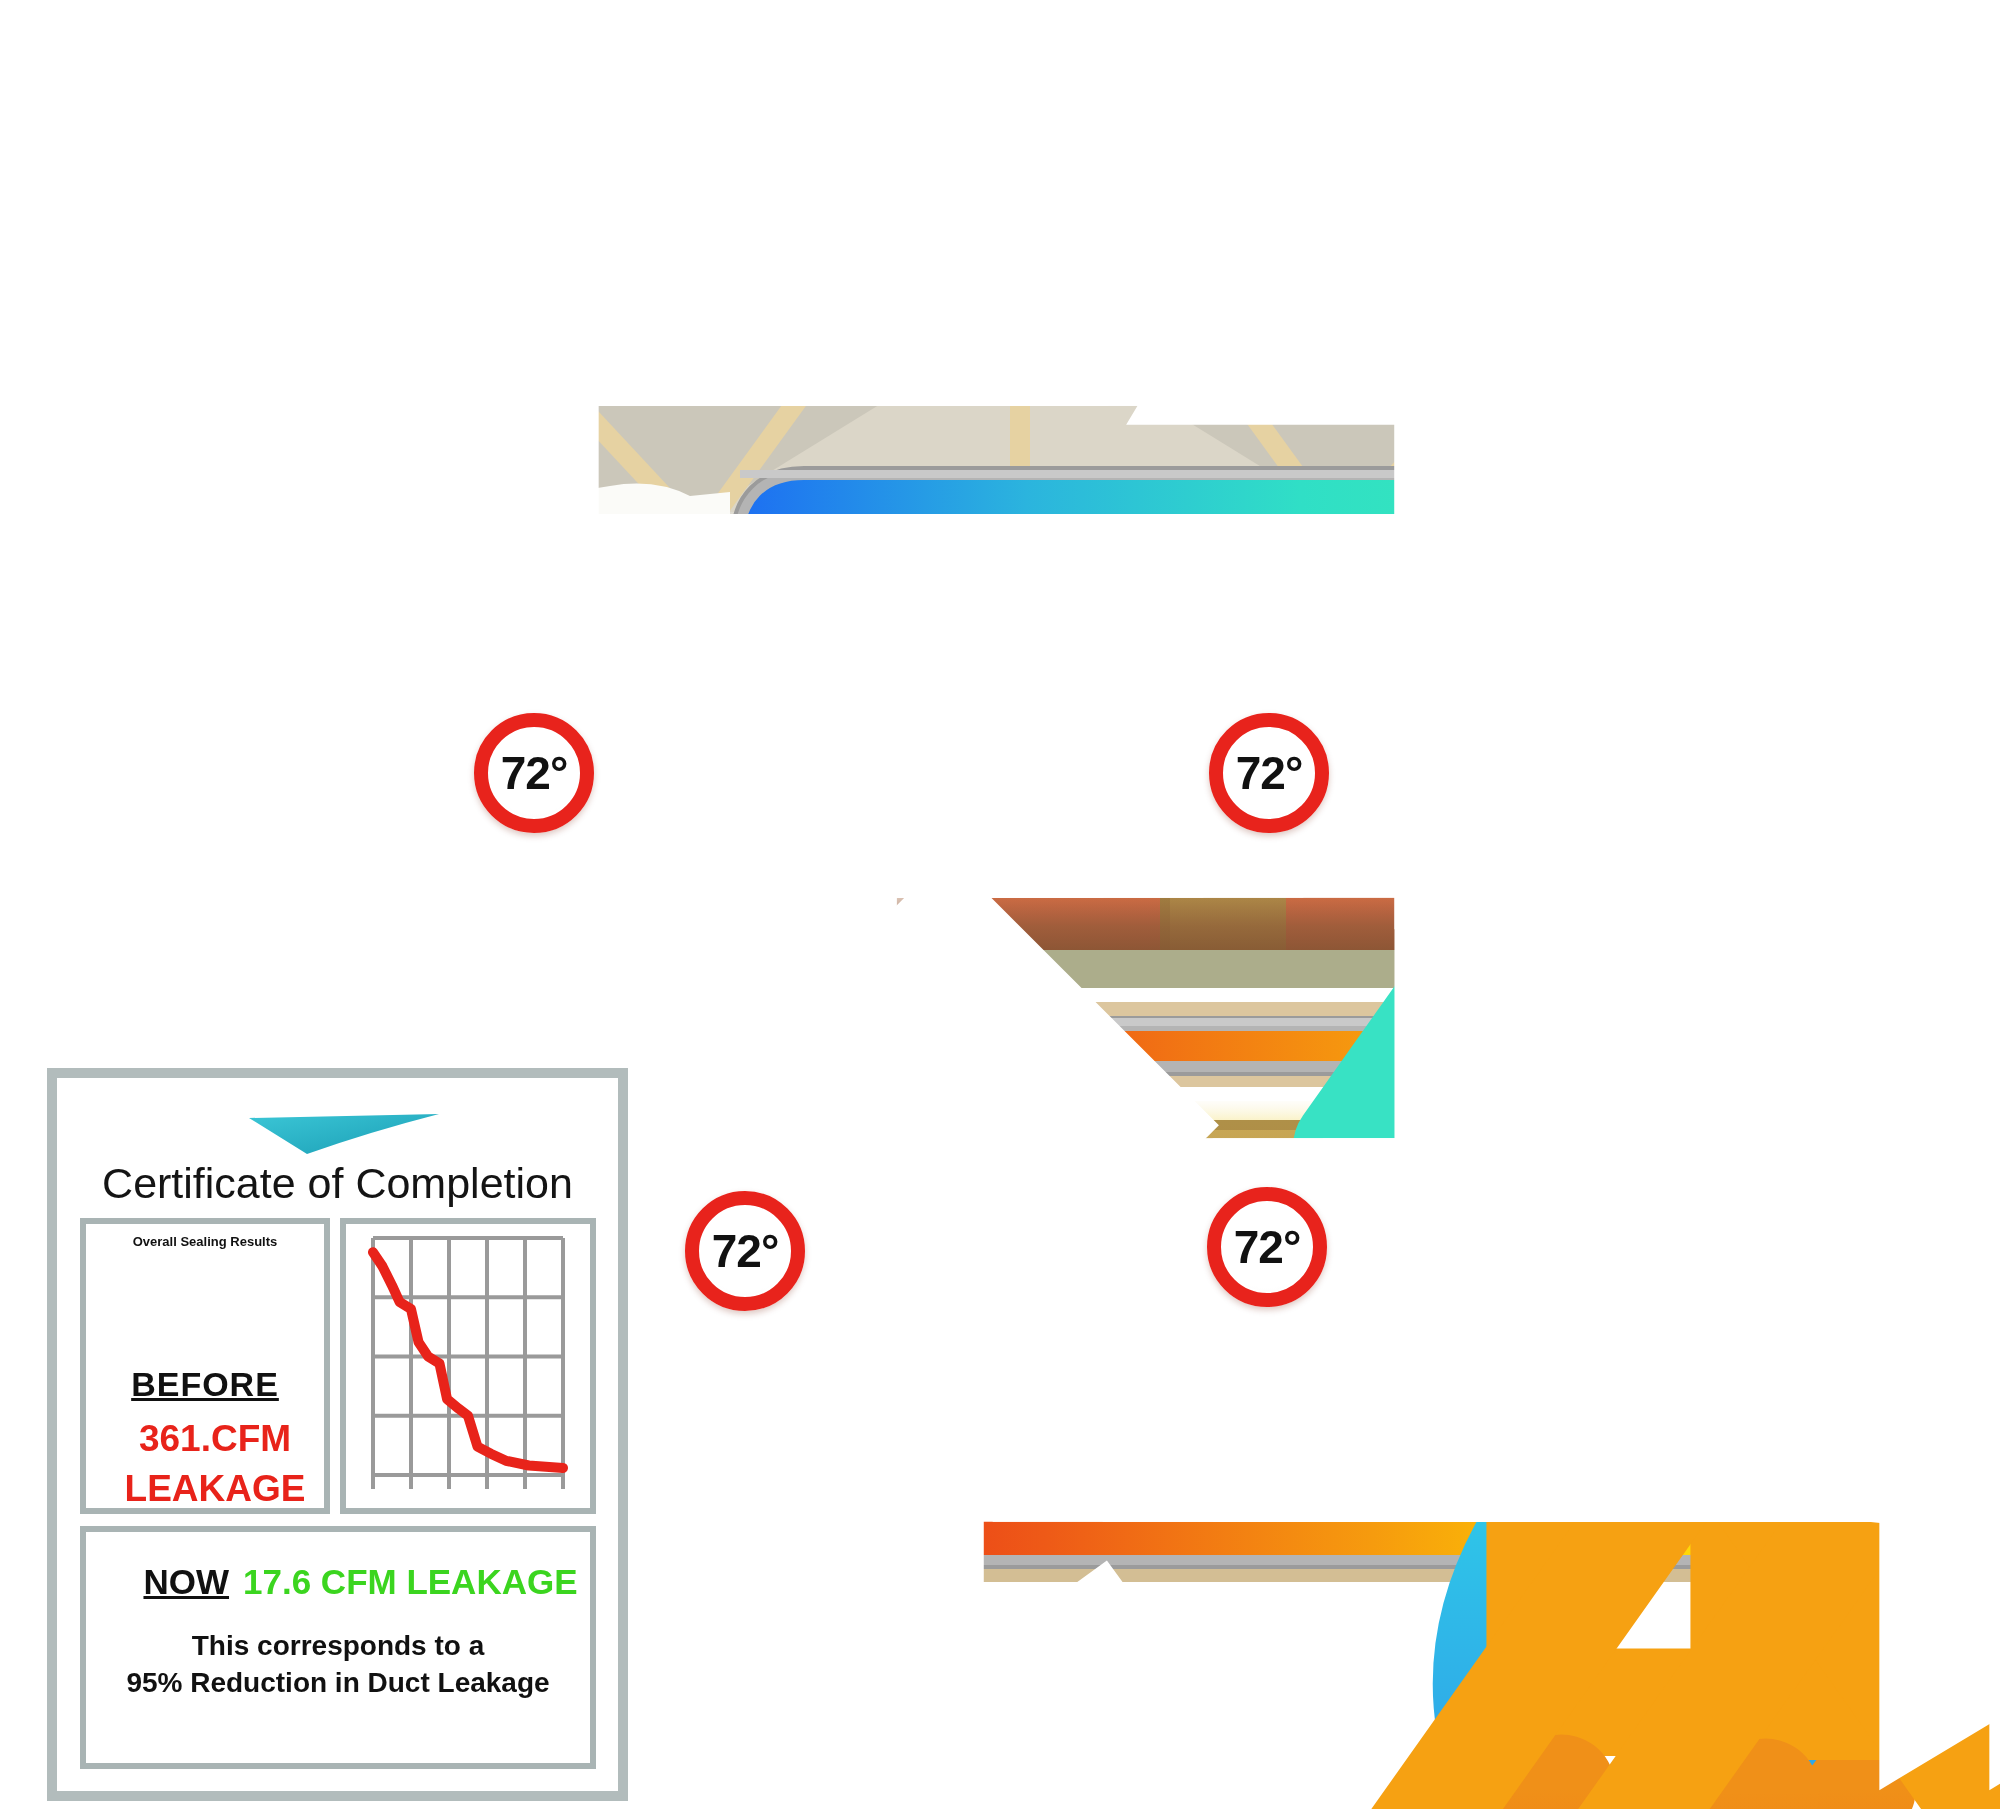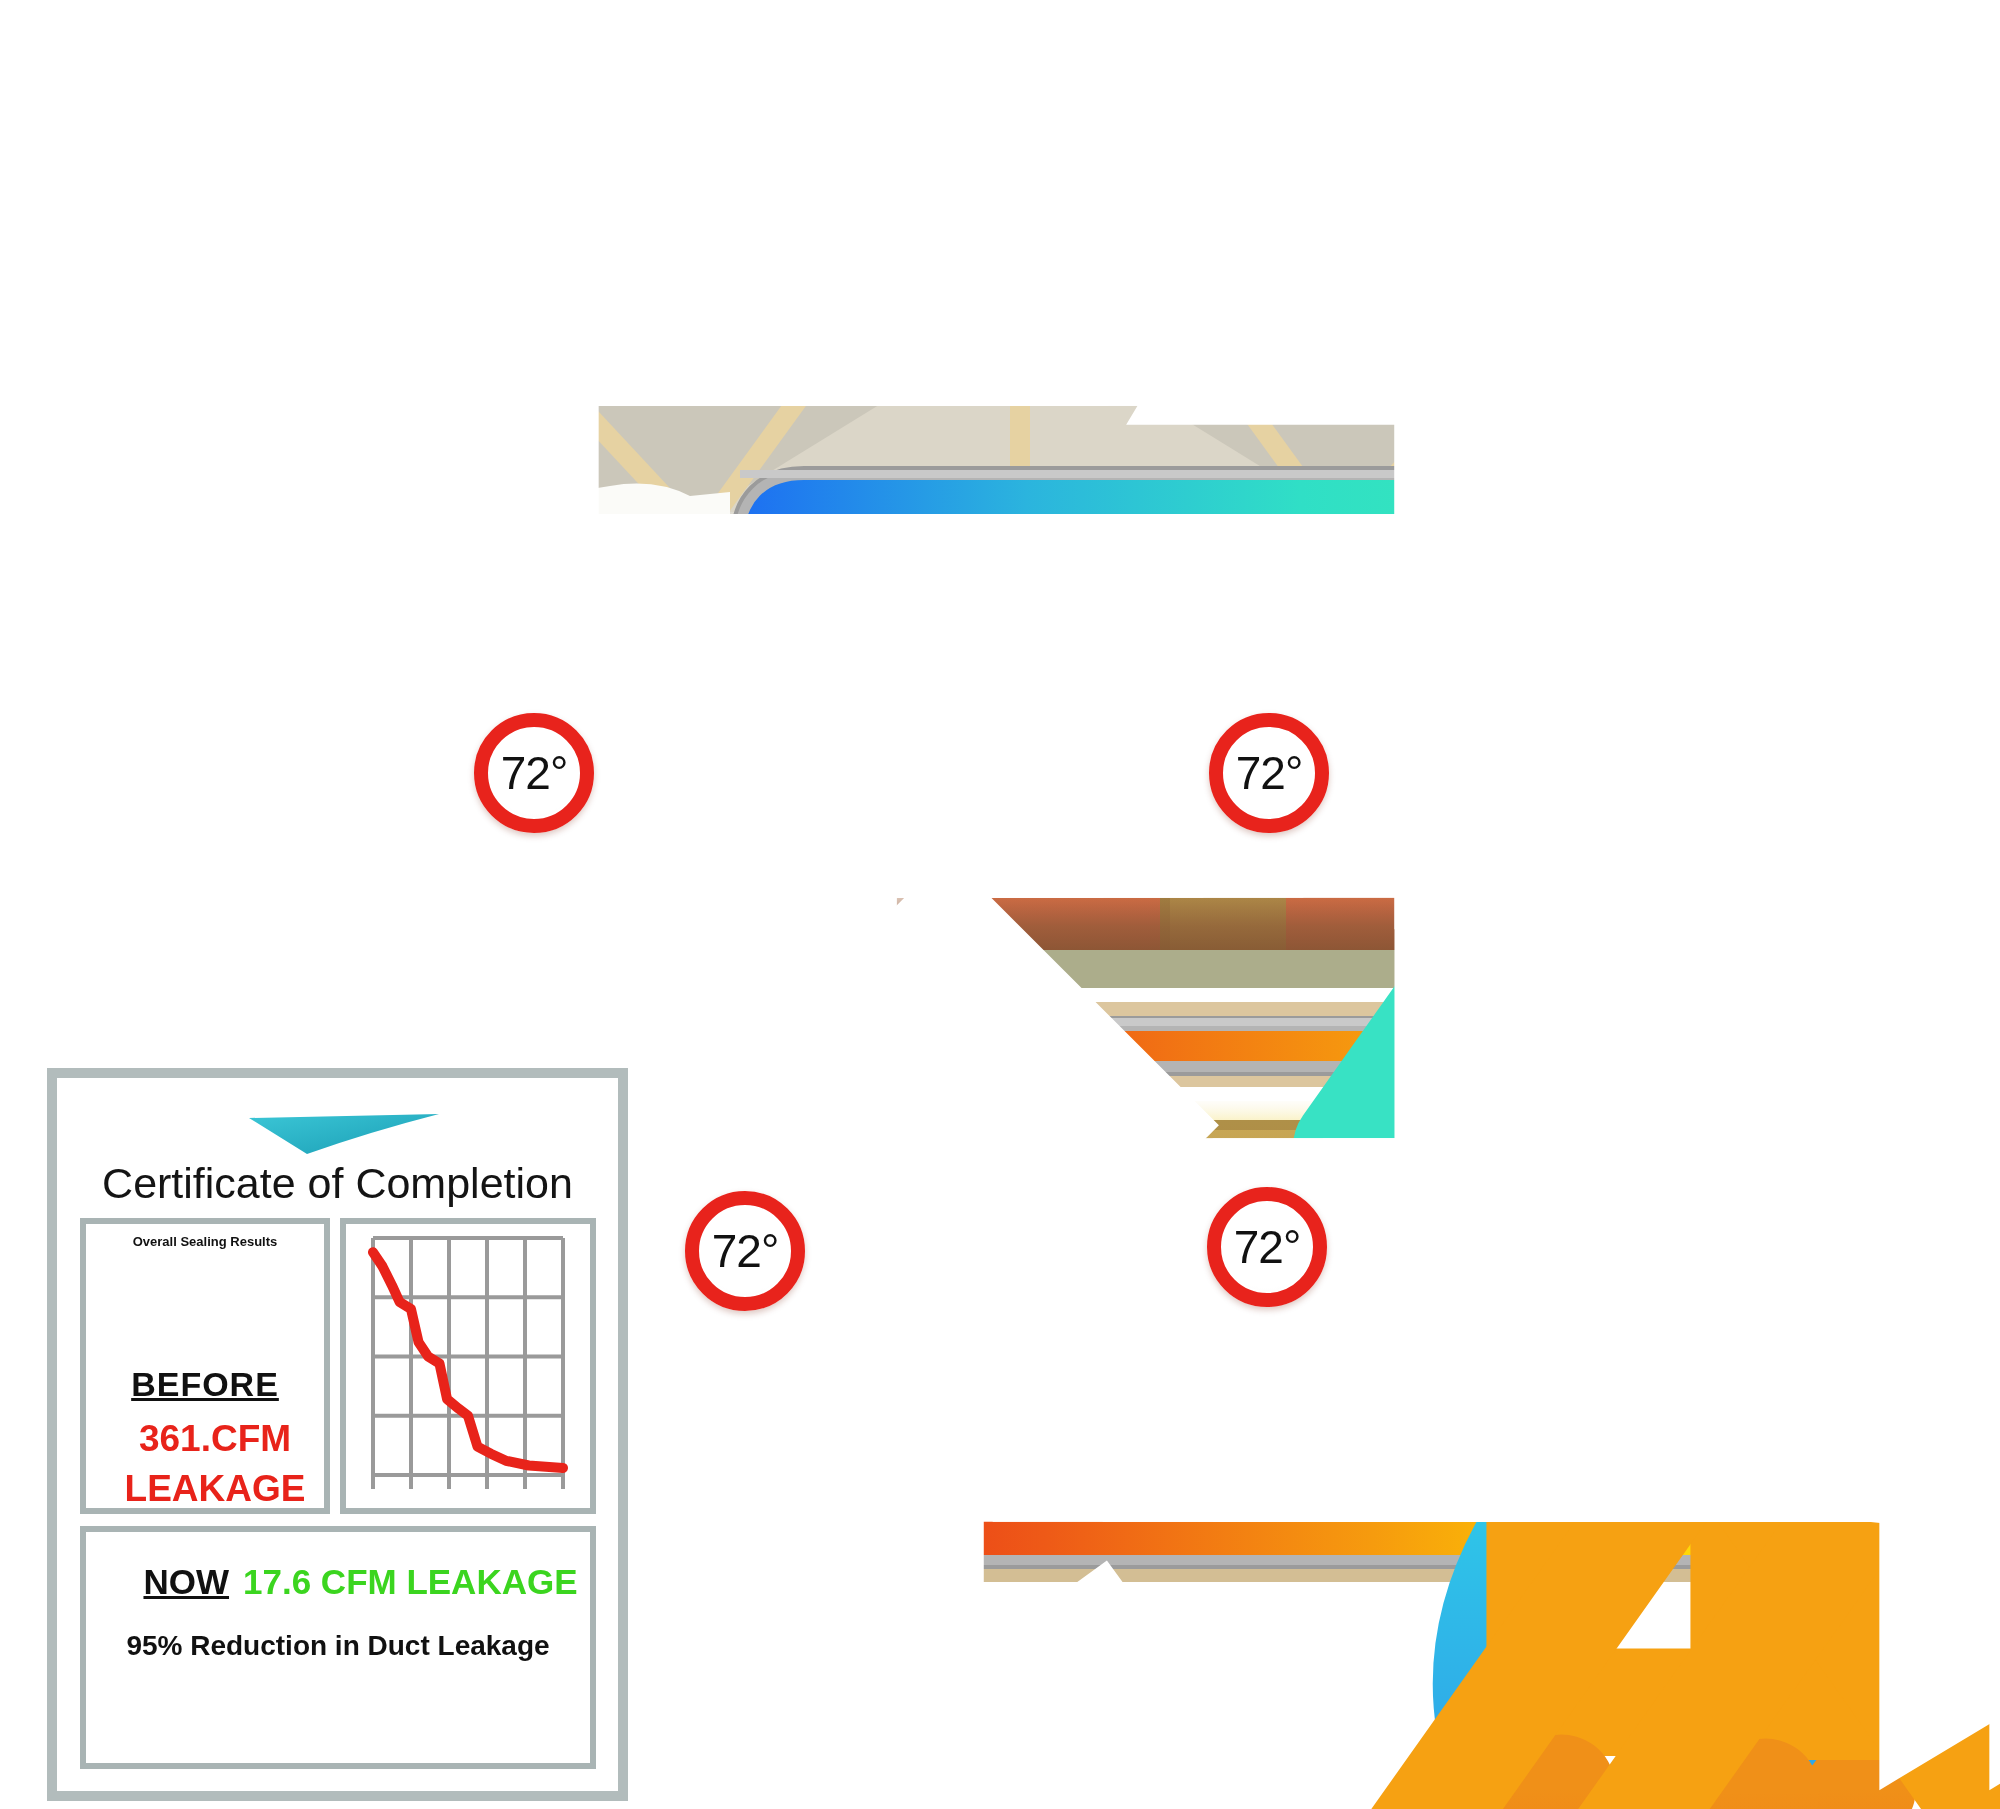--- a/index.html
+++ b/index.html
@@ -5,21 +5,21 @@
   html,body{margin:0;padding:0;background:#fff;}
   .stage{position:relative;width:2000px;height:1809px;background:#fff;overflow:hidden;
          font-family:"Liberation Sans",sans-serif;}
   svg.scene{position:absolute;left:0;top:0;}
 
   
   .badge{position:absolute;width:92px;height:92px;border:14px solid #E8231C;border-radius:50%;
          background:radial-gradient(circle at 50% 42%,#ffffff 68%,#f3f3f3 100%);
          display:flex;align-items:center;justify-content:center;
          box-shadow:0 3px 6px rgba(120,30,10,.25), inset 0 0 0 2px #fff;}
-  .badge span{font-size:46px;font-weight:normal;color:#111;letter-spacing:-1px;}
+  .badge span{font-size:46px;font-weight:bold;color:#111;letter-spacing:-1px;}
 
   
   .cert{position:absolute;left:47px;top:1068px;width:581px;height:733px;background:#fff;
         border:10px solid #B2BCBC;box-sizing:border-box;}
   .cert .logo-row{position:absolute;left:0;top:2px;width:100%;text-align:center;
         font-style:italic;font-size:32px;letter-spacing:1px;white-space:nowrap;}
   .cert .logo-aero{color:#2b2b2b;font-weight:500;}
   .cert .logo-seal{color:#27B7C8;font-weight:bold;}
   .cert .logo-mark{color:#27B7C8;font-size:14px;font-weight:bold;}
   .cert .swoosh{position:absolute;left:192px;top:36px;}
@@ -402,18 +402,19 @@
           </g>
           <polyline points="27.0,28.2 36.5,42.4 46.0,61.4 53.6,78.0 65.0,85.1 72.6,118.3 82.1,132.5 93.5,139.6 101.1,175.2 112.5,184.6 122.0,191.8 131.5,222.6 144.8,229.7 160.0,236.8 182.8,241.5 217.0,243.9" fill="none" stroke="#E8231A" stroke-width="10" stroke-linejoin="round" stroke-linecap="round"></polyline>
         </svg>
   </div>
 
   <div class="box box-now">
     <div class="now-line1">
       <span class="now-label">NOW</span><span class="now-value">17.6 CFM LEAKAGE</span>
     </div>
     <div class="now-line2">
+      <div>This corresponds to a</div>
       <div>95% Reduction in Duct Leakage</div>
     </div>
   </div>
 </div>
 
 </div>
 
 </body></html>

